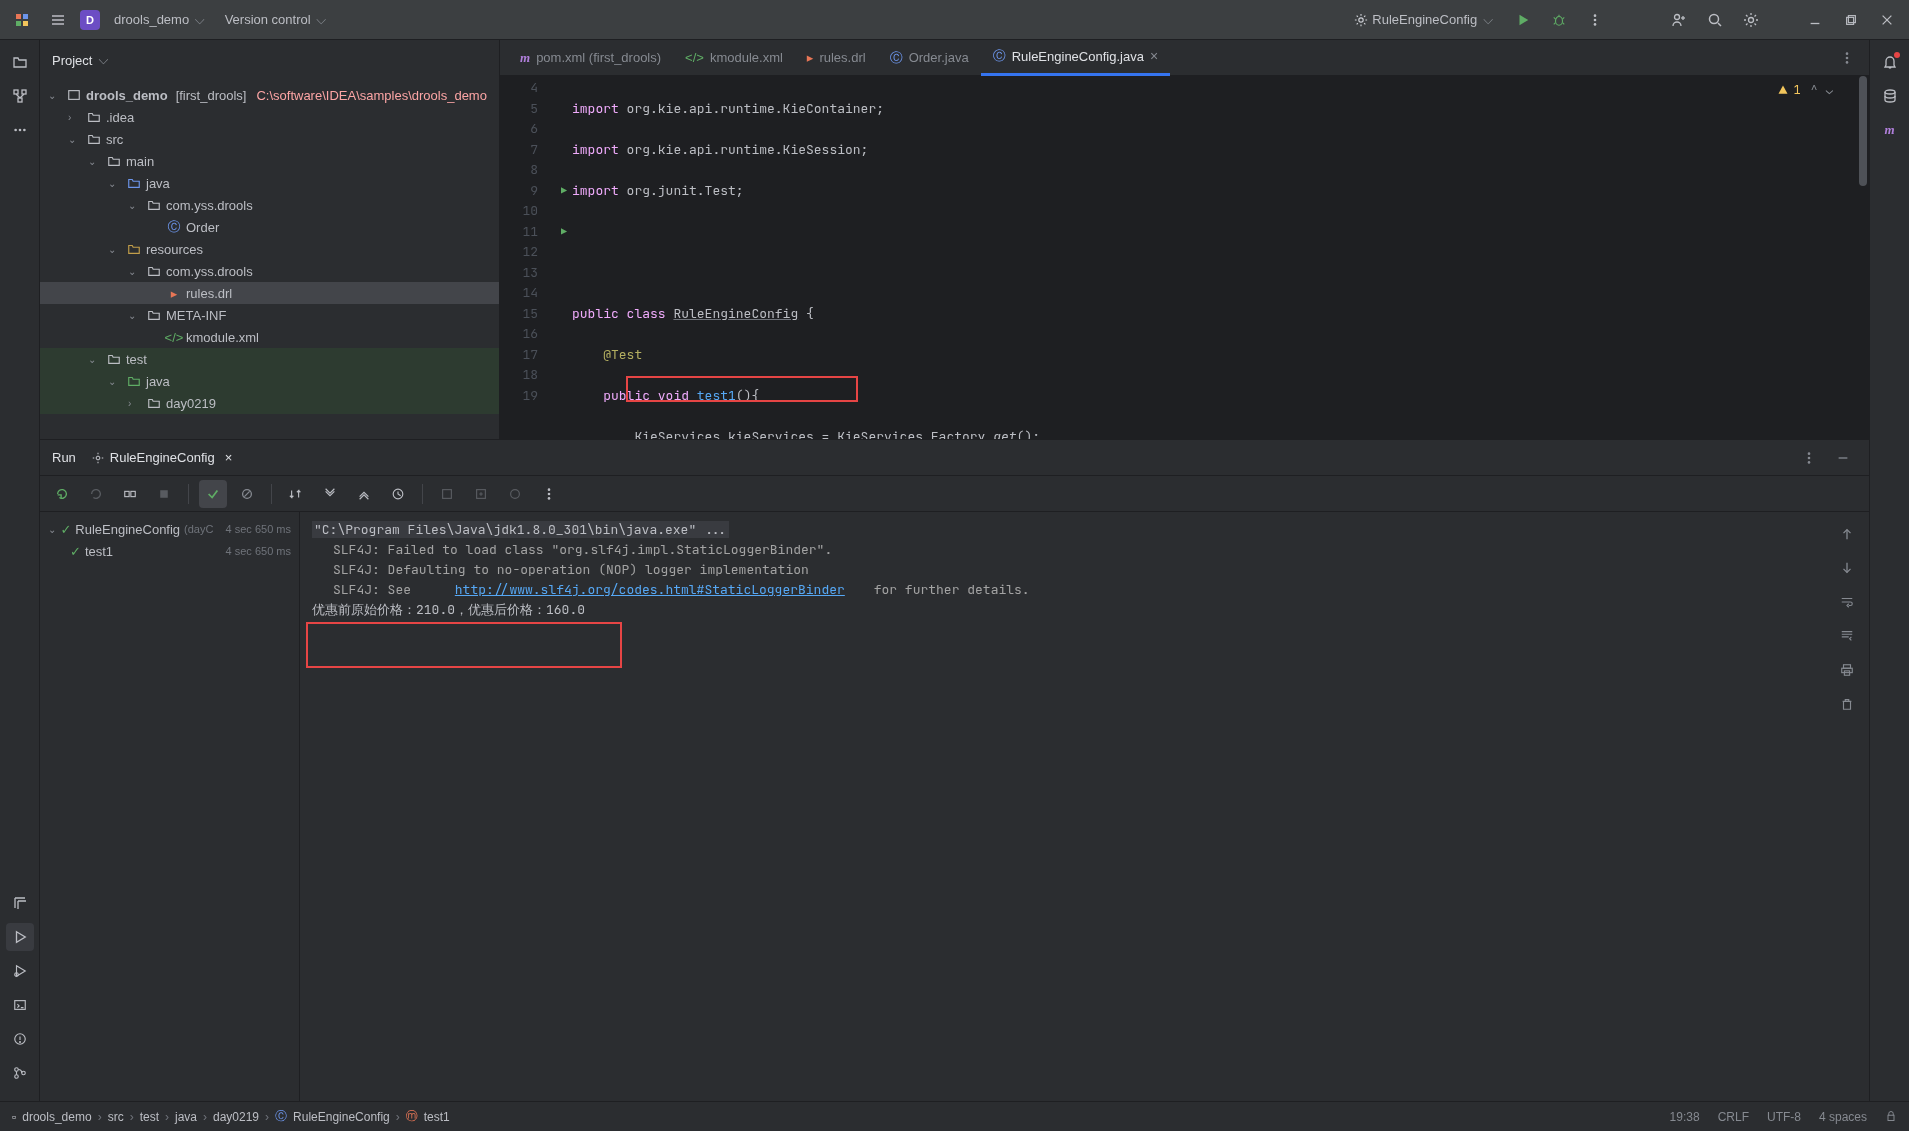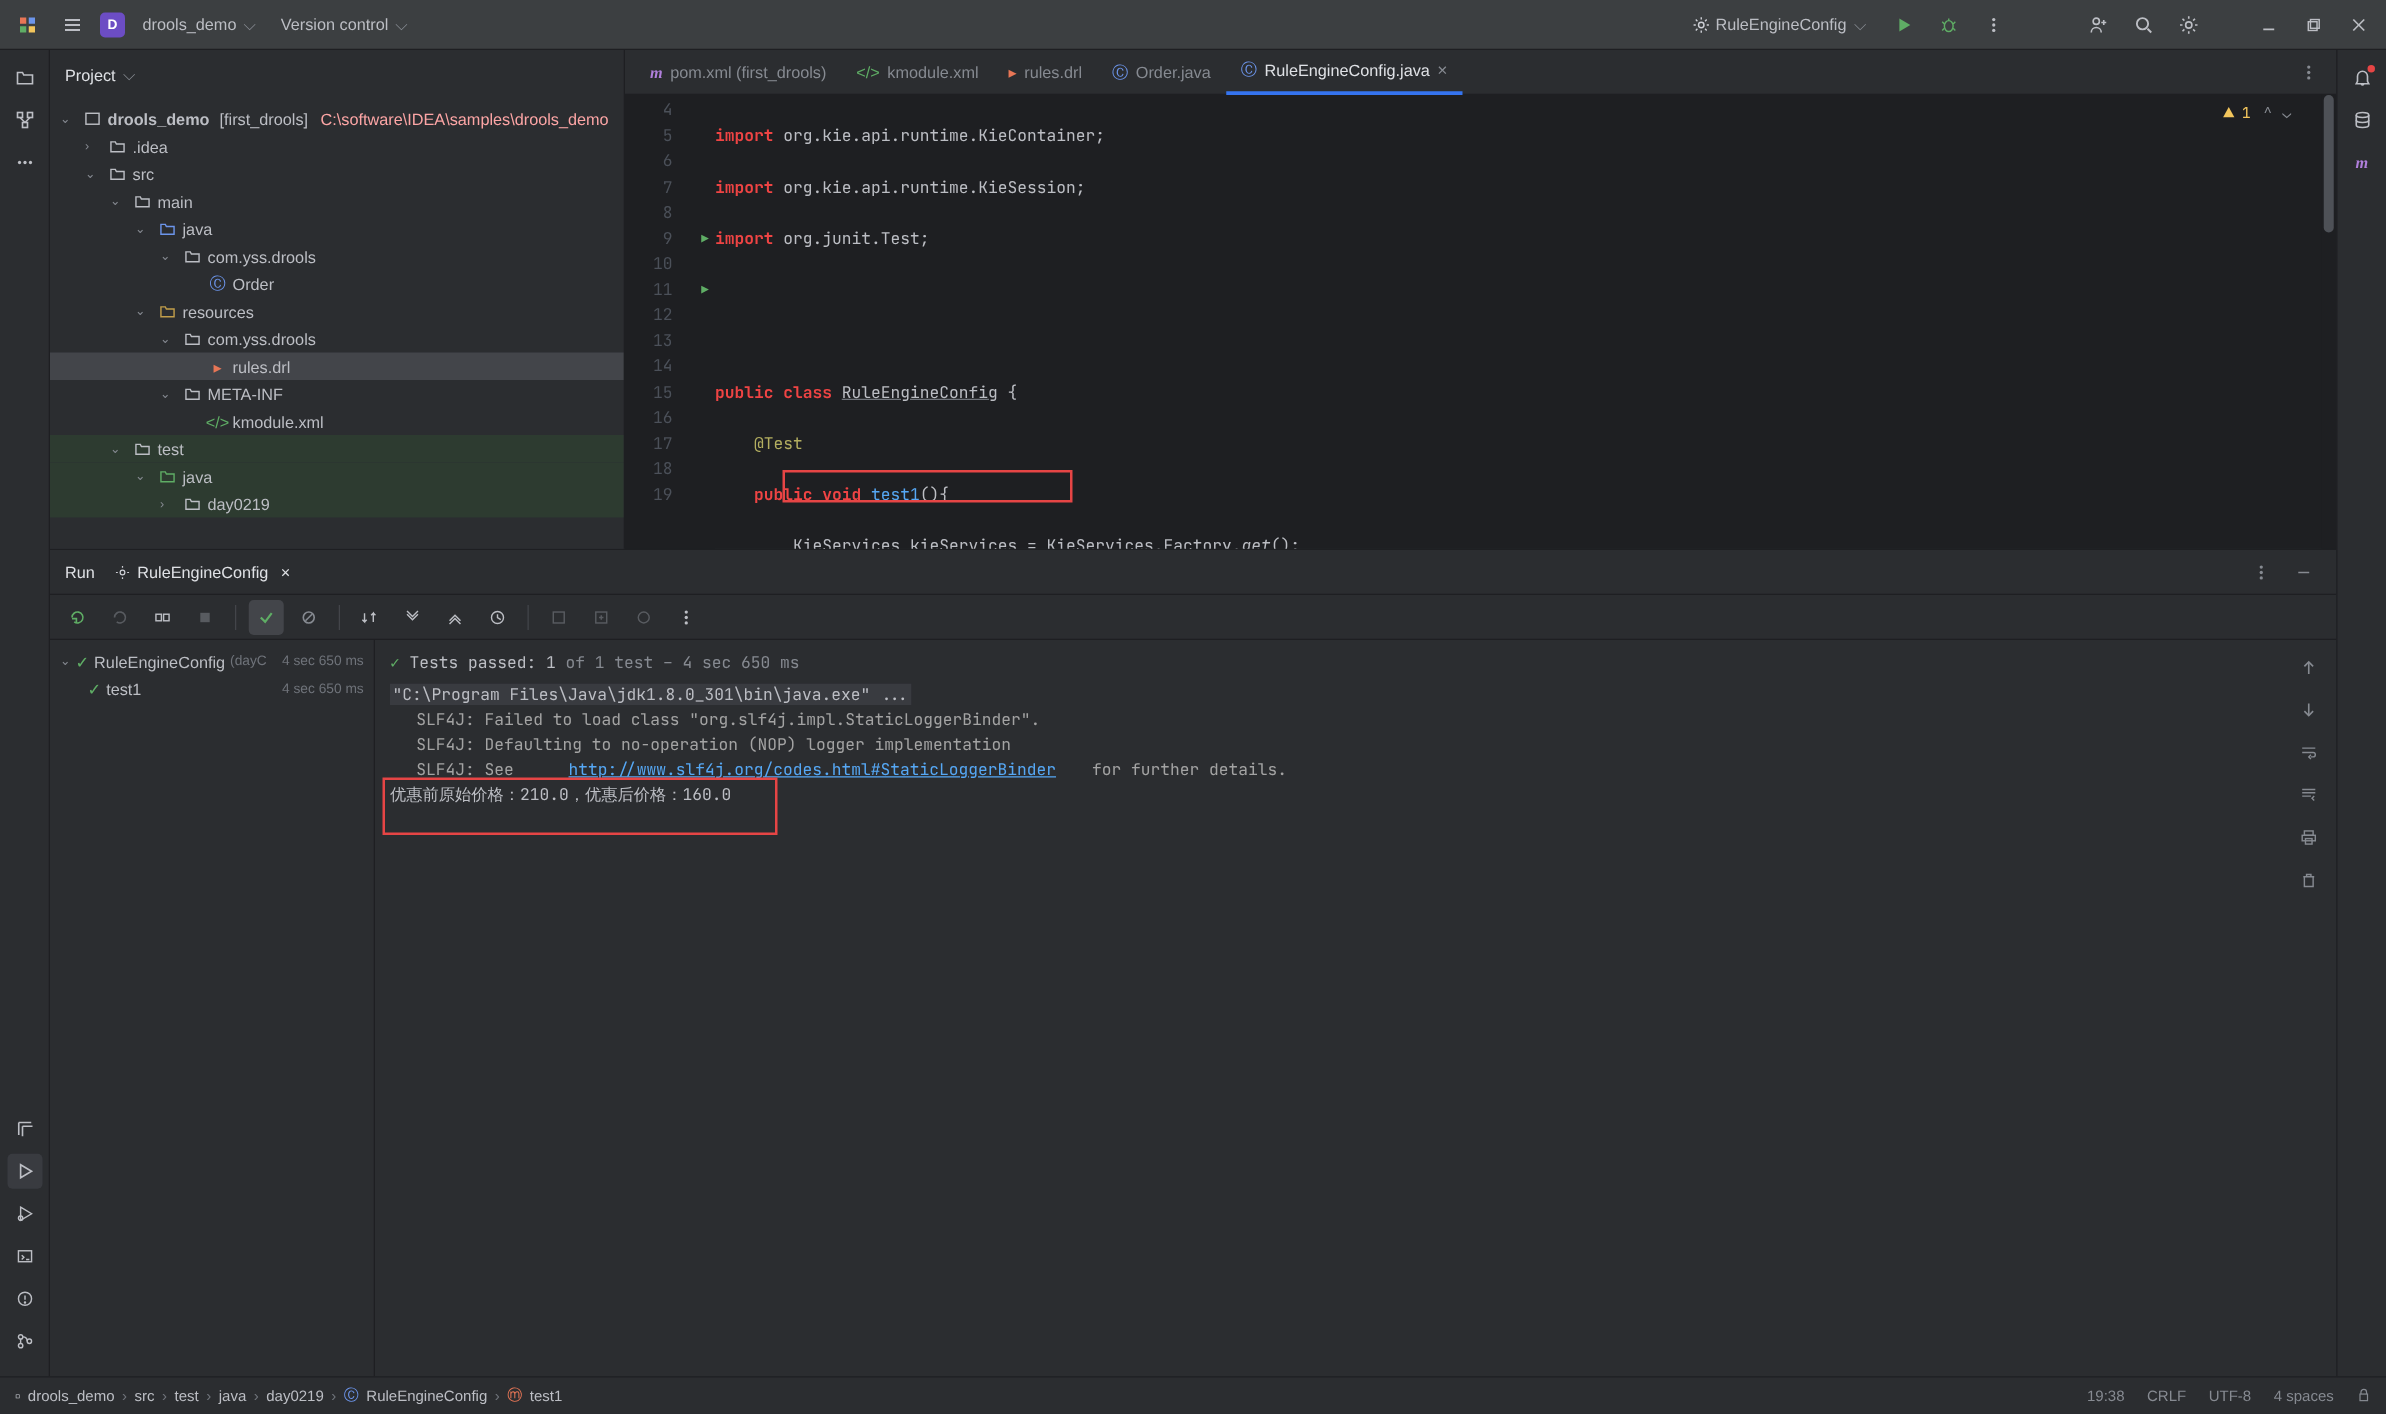--- a/index.html
+++ b/index.html
@@ -158,21 +158,21 @@
     }
     .gutter-marks div { height: 20.5px; display:flex; align-items:center; justify-content:center;}
     .code {
       flex: 1;
       padding-top: 2px;
       line-height: 20.5px;
       white-space: pre;
       color: #bcbec4;
       position: relative;
     }
-    .kw { color: #ef4444; font-weight: bold; }
+    .kw { color: #f0abfc; }
     .ann { color: #b3ae60; }
     .fn { color: #56a8f5; }
     .cls { color: #bcbec4; text-decoration: underline; text-decoration-color: #6f737a; }
     .red-box {
       position: absolute;
       border: 2px solid #e64545;
       pointer-events: none;
     }
     .warn-badge {
       position: absolute; top: 6px; right: 36px;
@@ -795,24 +795,20 @@
           </div>
           <div class="test-row" style="padding-left:30px">
             <div class="test-row-left">
               <span style="color:#5fad65">✓</span>
               <span>test1</span>
             </div>
             <span class="test-time">4 sec 650 ms</span>
           </div>
         </div>
         <div class="console">
-          <div class="status-line">
-            <span style="color:#5fad65">✓ </span>
-            <span>Tests passed: 1</span><span style="color:#868a91"> of 1 test – 4 sec 650 ms</span>
-          </div>
           <div><span class="cmd">"C:\Program Files\Java\jdk1.8.0_301\bin\java.exe" ...</span></div>
           <div class="err">SLF4J: Failed to load class "org.slf4j.impl.StaticLoggerBinder".</div>
           <div class="err">SLF4J: Defaulting to no-operation (NOP) logger implementation</div>
           <div><span class="err">SLF4J: See </span><span class="link">http://www.slf4j.org/codes.html#StaticLoggerBinder</span><span class="err"> for further details.</span></div>
           <div class="out">优惠前原始价格：210.0，优惠后价格：160.0</div>
           <div> </div>
           <div class="red-box" style="left:6px; top:110px; width:316px; height:46px"></div>
           <div class="console-right-icons">
             <div class="icon-btn">
                 <svg width="14" height="14" viewBox="0 0 16 16" fill="none" stroke="#868a91" stroke-width="1.5">

